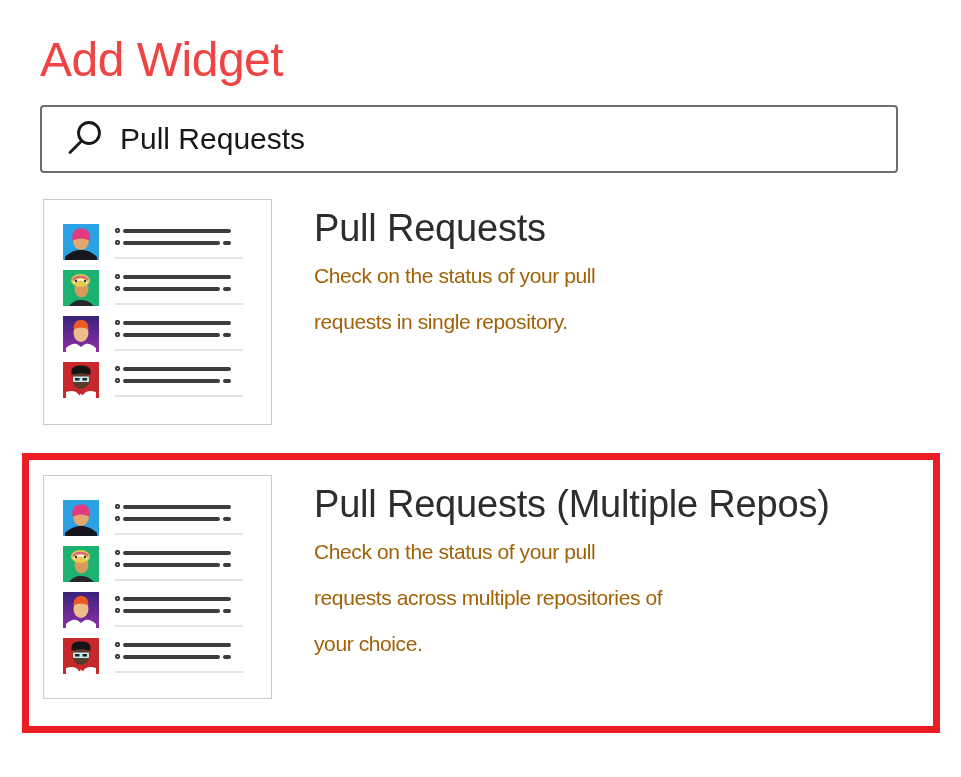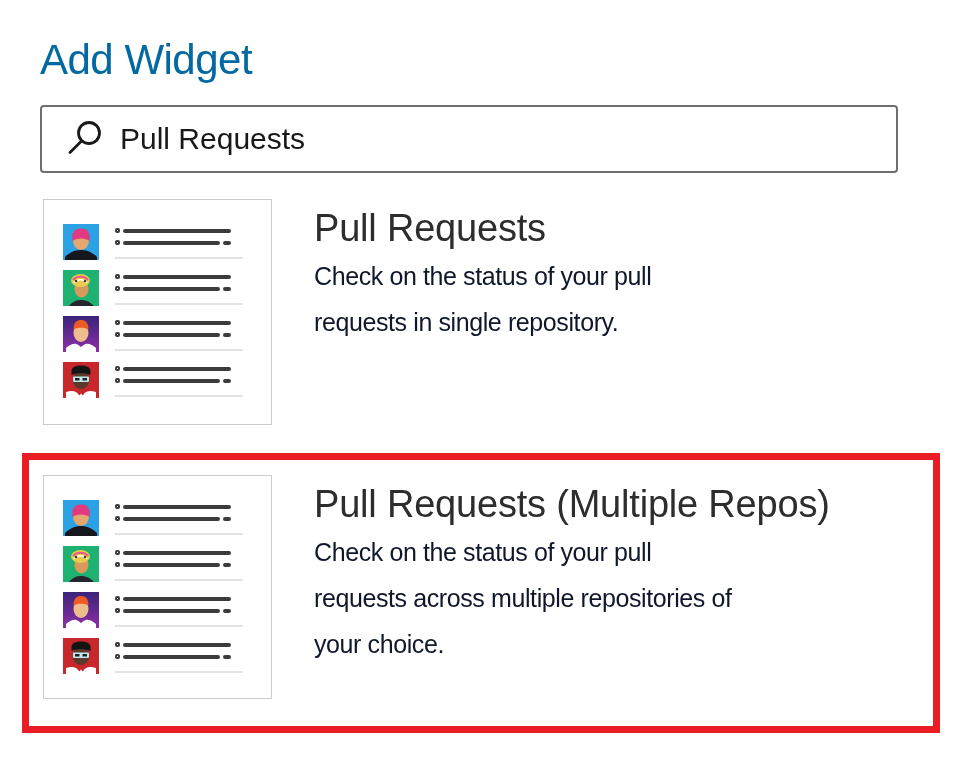--- a/index.html
+++ b/index.html
@@ -2,21 +2,21 @@
 <html style="--barc: #3C3C3C; --sepc: #E4E4E4;"><head>
 <meta charset="utf-8">
 <style>
   * { box-sizing: border-box; margin: 0; padding: 0; }
   html,body { width: 961px; height: 777px; background: #fff; overflow: hidden; }
   body { font-family: "Liberation Sans", "DejaVu Sans", sans-serif; color: #1b1b1b; }
   .page { position: relative; width: 961px; height: 777px; background: #fff; }
 
   .page-title {
     position: absolute; left: 40px; top: 36px;
-    font-size: 42px; font-weight: 400; letter-spacing: -0.5px; color: #0369a1;
+    font-size: 48px; font-weight: 400; letter-spacing: -0.5px; color: #ef4444;
     line-height: 48px;
   }
 
   .search-box {
     position: absolute; left: 40px; top: 105px; width: 858px; height: 68px;
     border: 2px solid #6e6e6e; border-radius: 4px; background: #fff;
     display: flex; align-items: center; padding-left: 21px;
   }
   .search-box svg { flex: none; }
   .search-input {
@@ -53,21 +53,21 @@
   .chip {
     width: 5px; height: 5px; border: 2px solid var(--barc, #3c3c3c);
     border-radius: 2px; background: #fff; margin-right: 3px; flex: none;
   }
   .chip.tail { margin: 0 0 0 3px; width: 8px; height: 4px; }
   .sep { height: 2px; background: var(--sepc, #e4e4e4); margin-top: 10px; margin-right: -12px; }
 
   .card-text { position: absolute; left: 271px; top: 6px; width: 600px; }
   .card-title { font-size: 38px; font-weight: 400; color: #2d2d2d; line-height: 46px; letter-spacing: -0.2px; }
   .card-desc {
-    margin-top: 2px; font-size: 25px; color: #0f172a; line-height: 46px;
+    margin-top: 2px; font-size: 21px; color: #a16207; line-height: 46px;
     letter-spacing: -0.4px; white-space: pre-line;
   }
 </style>
 </head>
 <body>
 
 <div class="page">
 
   <h1 class="page-title">Add Widget</h1>
 

